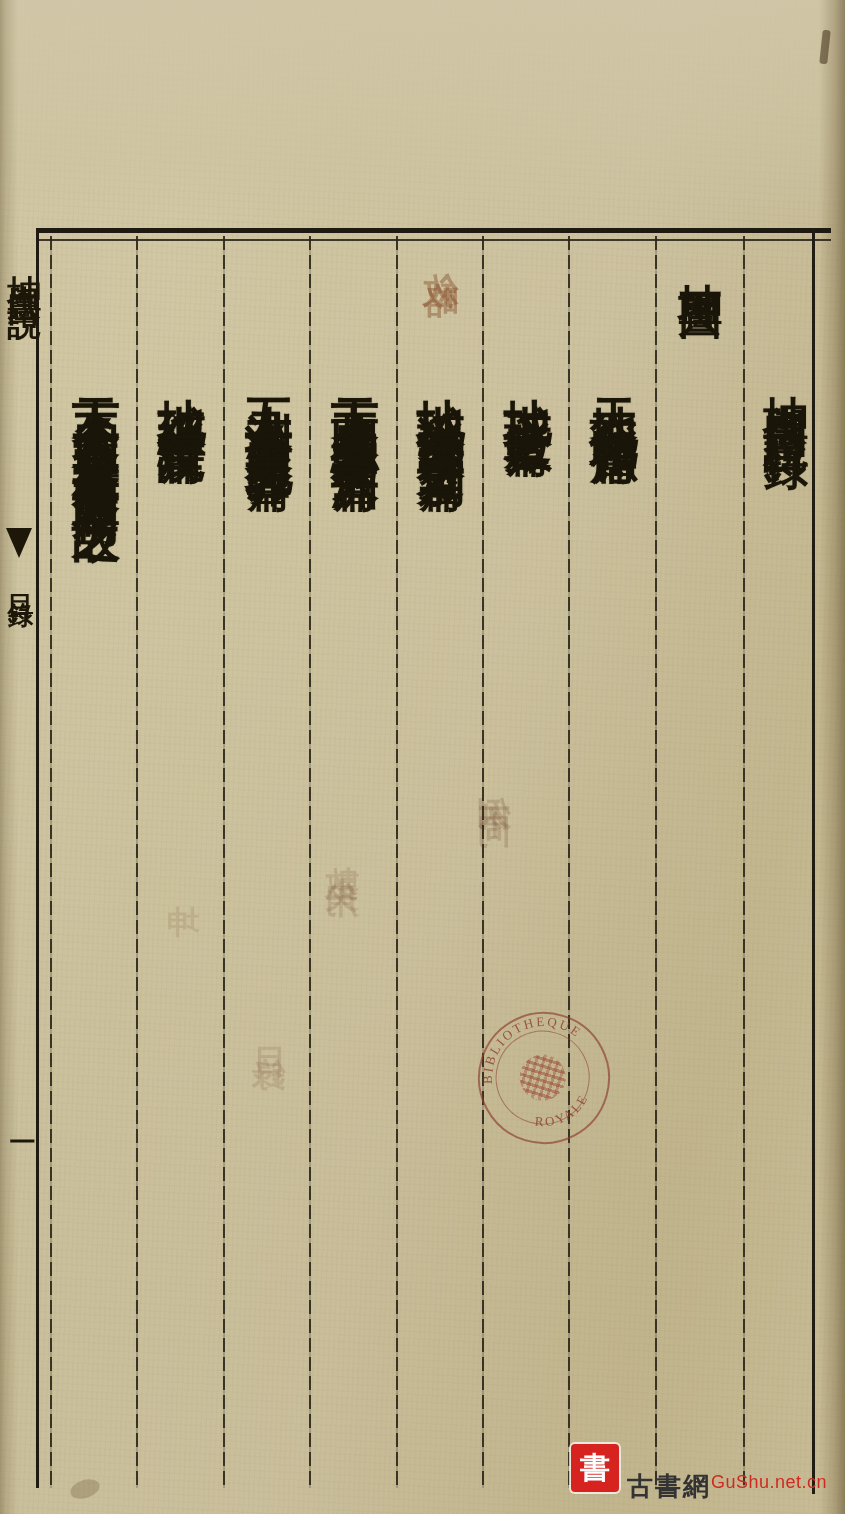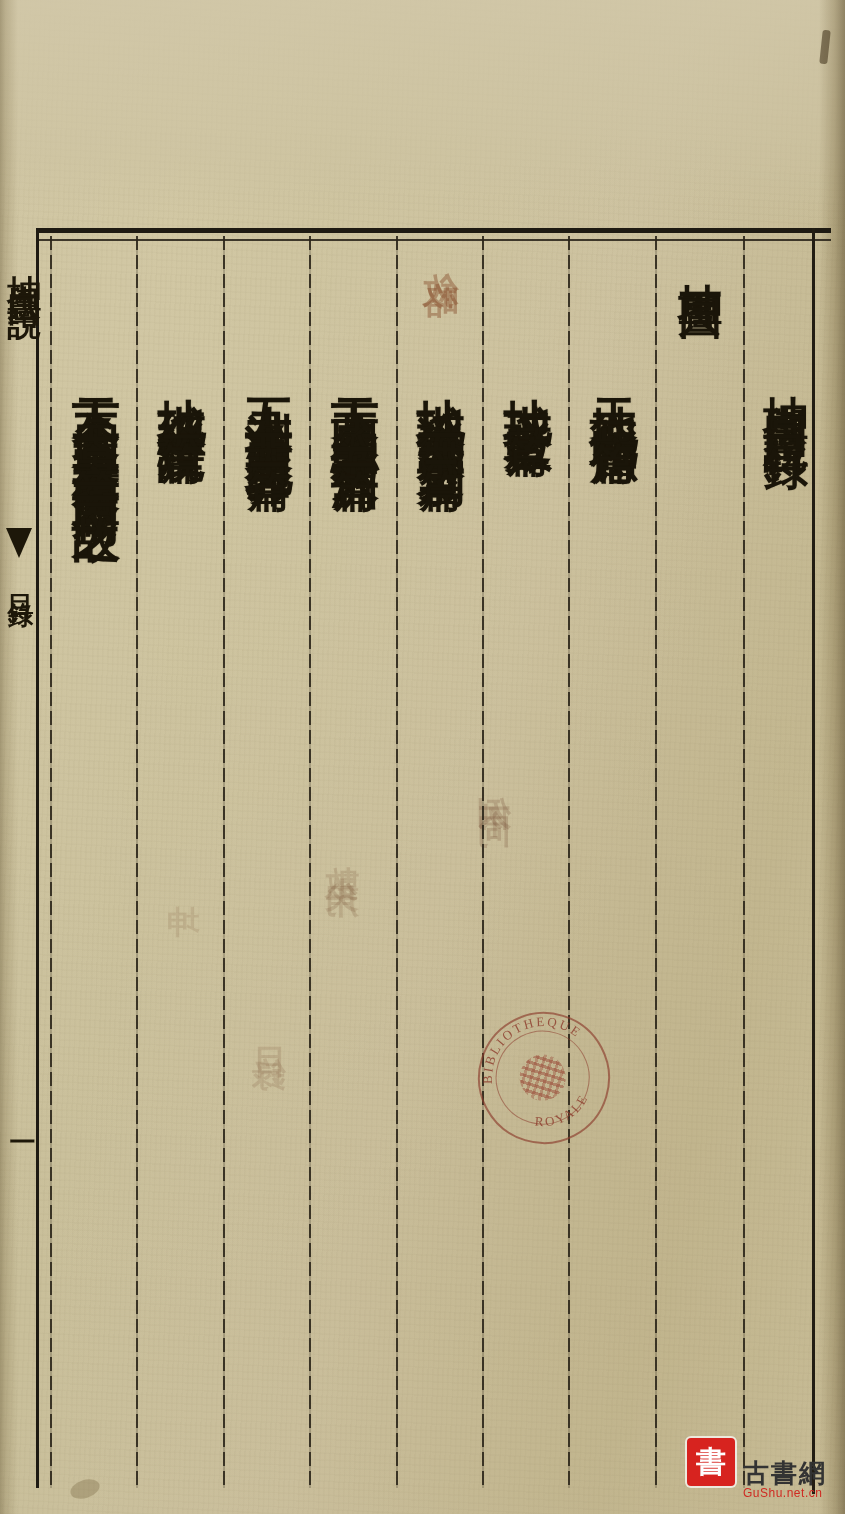--- a/index.html
+++ b/index.html
@@ -251,34 +251,34 @@
     align-items: center;
     justify-content: center;
     color: #ffffff;
     font-size: 30px;
     font-weight: 700;
     font-family: "DejaVu Serif", serif;
     box-shadow: 0 0 0 2px rgba(255,255,255,0.7);
   }
   #wm-textwrap {
     display: flex;
-    flex-direction: column;
+    flex-direction: row;
     line-height: 1.05;
     margin-top: 36px;
   }
   #wm-title {
     font-family: "DejaVu Serif", serif;
     font-size: 26px;
     font-weight: 700;
     color: #333333;
     letter-spacing: 2px;
   }
   #wm-url {
     font-family: "Liberation Sans", sans-serif;
-    font-size: 12px;
+    font-size: 18px;
     color: #cf2a22;
     letter-spacing: .5px;
   }
 </style>
 </head>
 <body>
 
 <div id="page">
 
   <div id="paper-base"></div>

